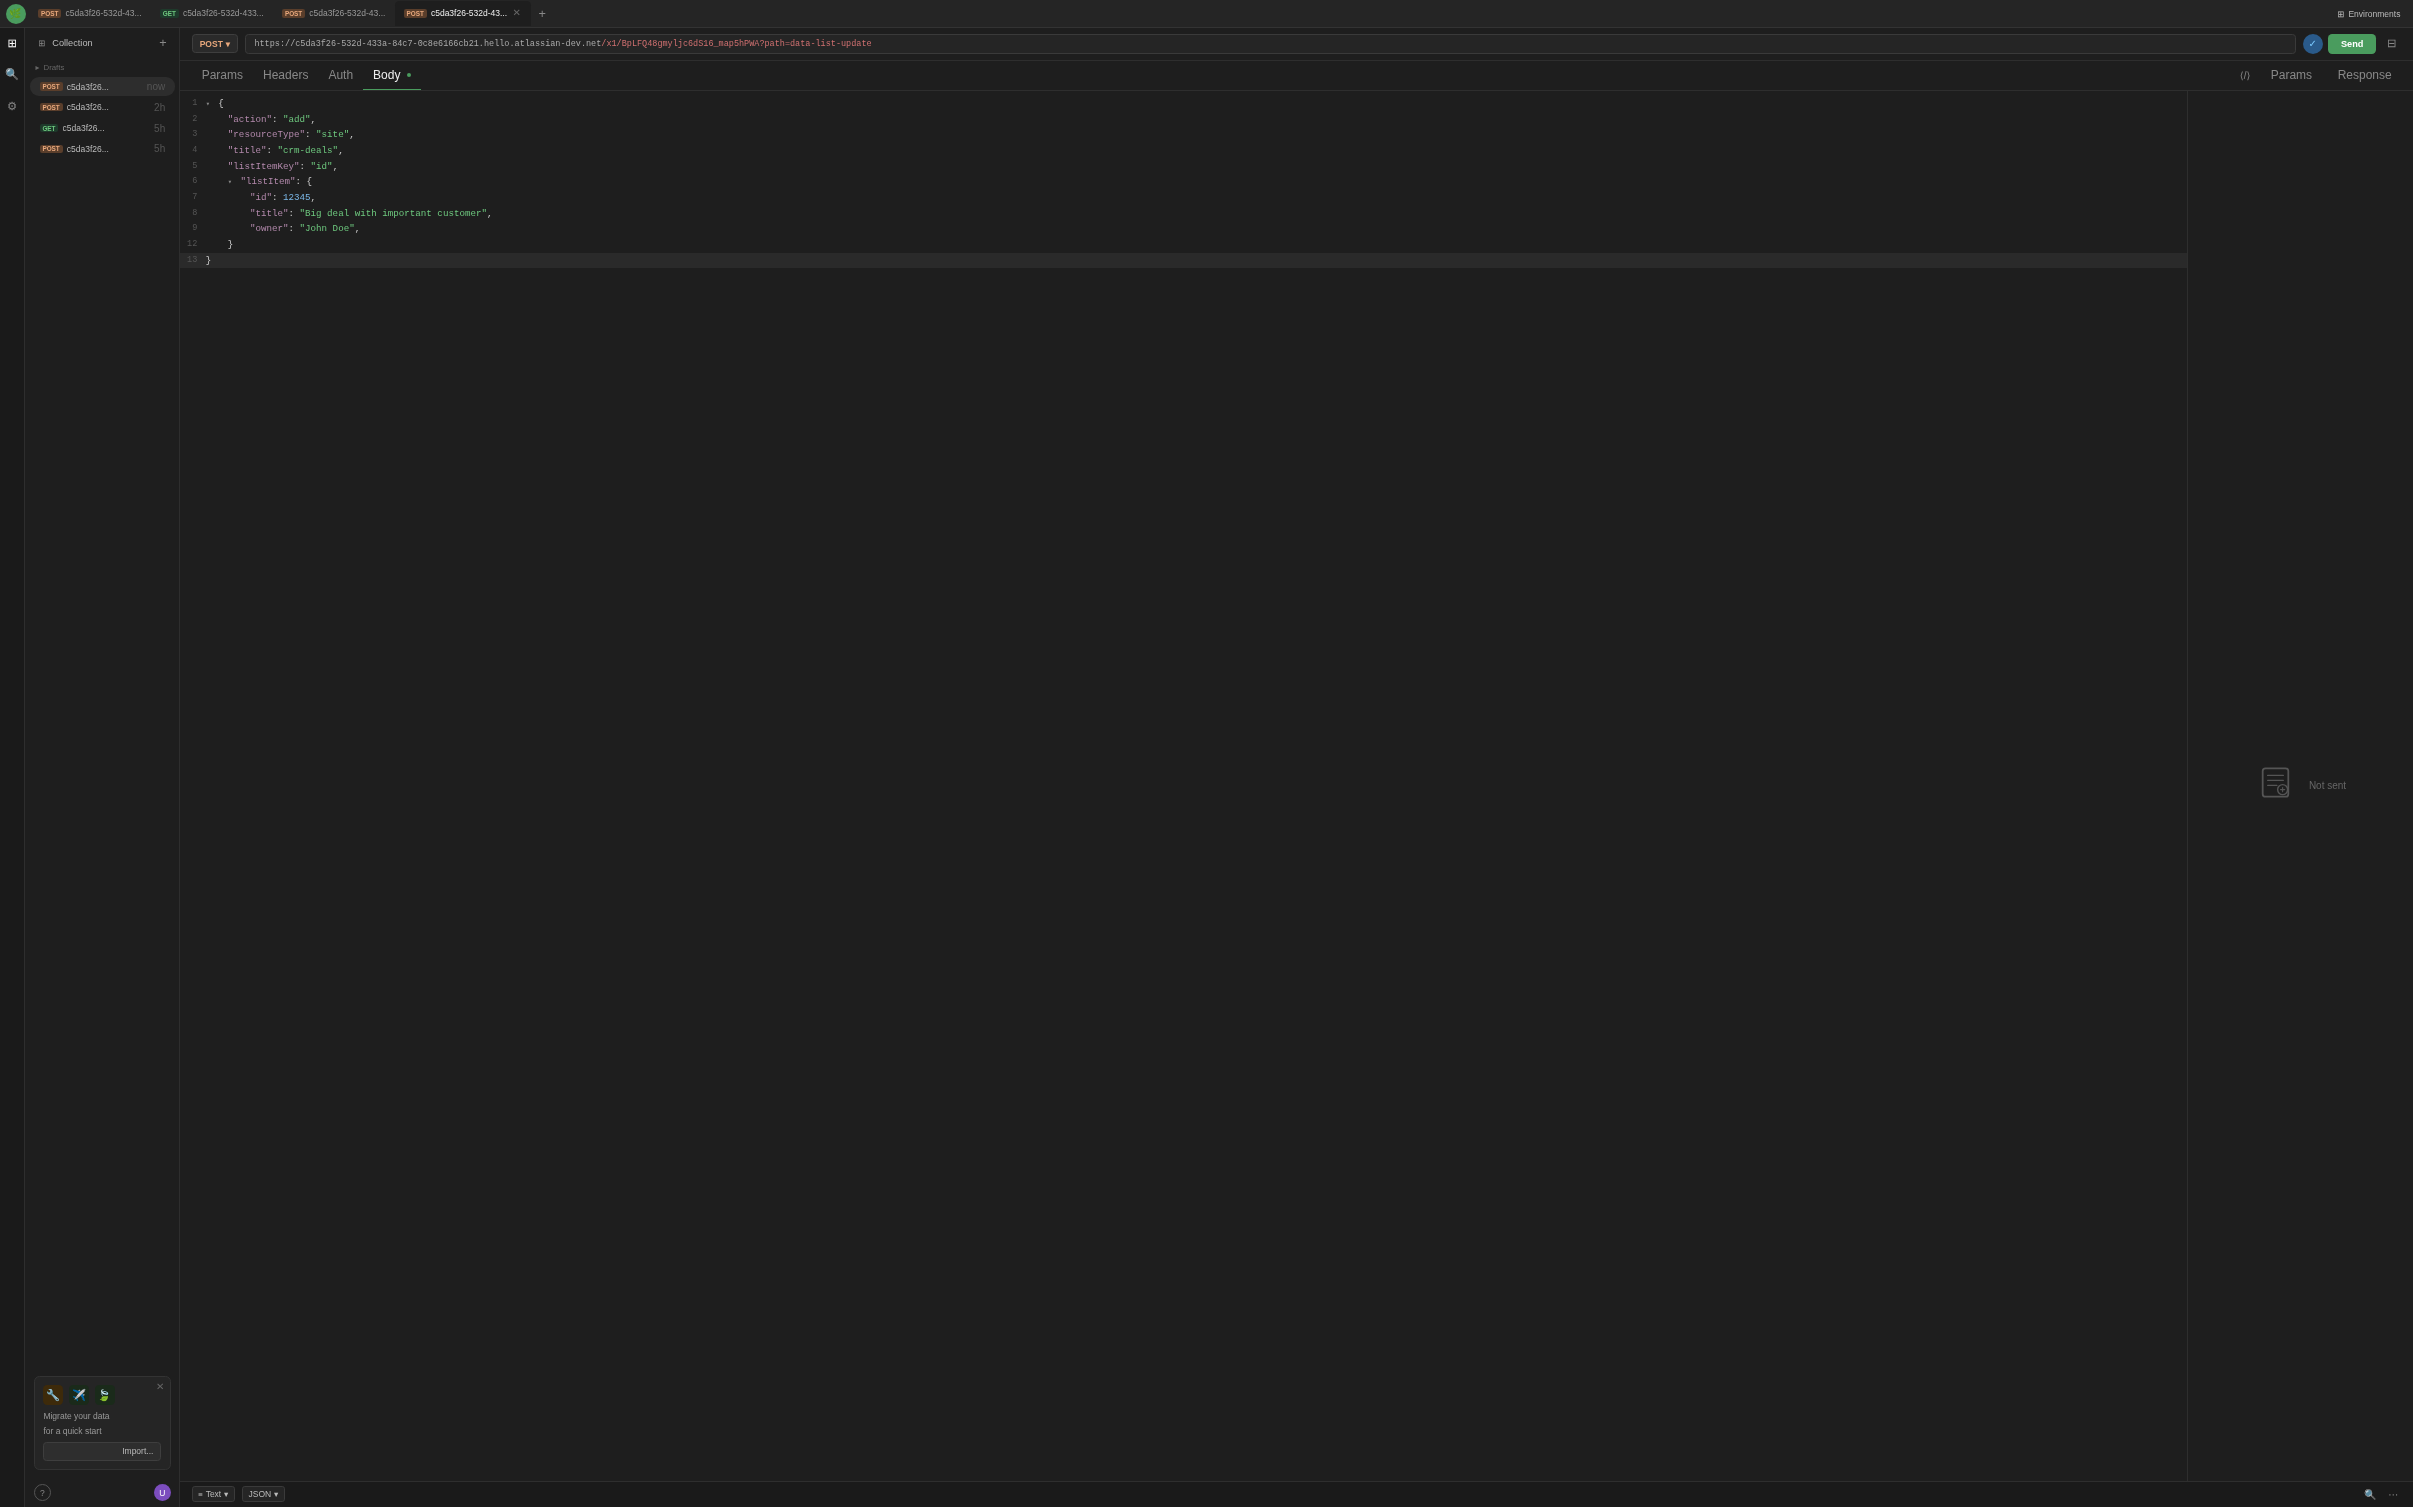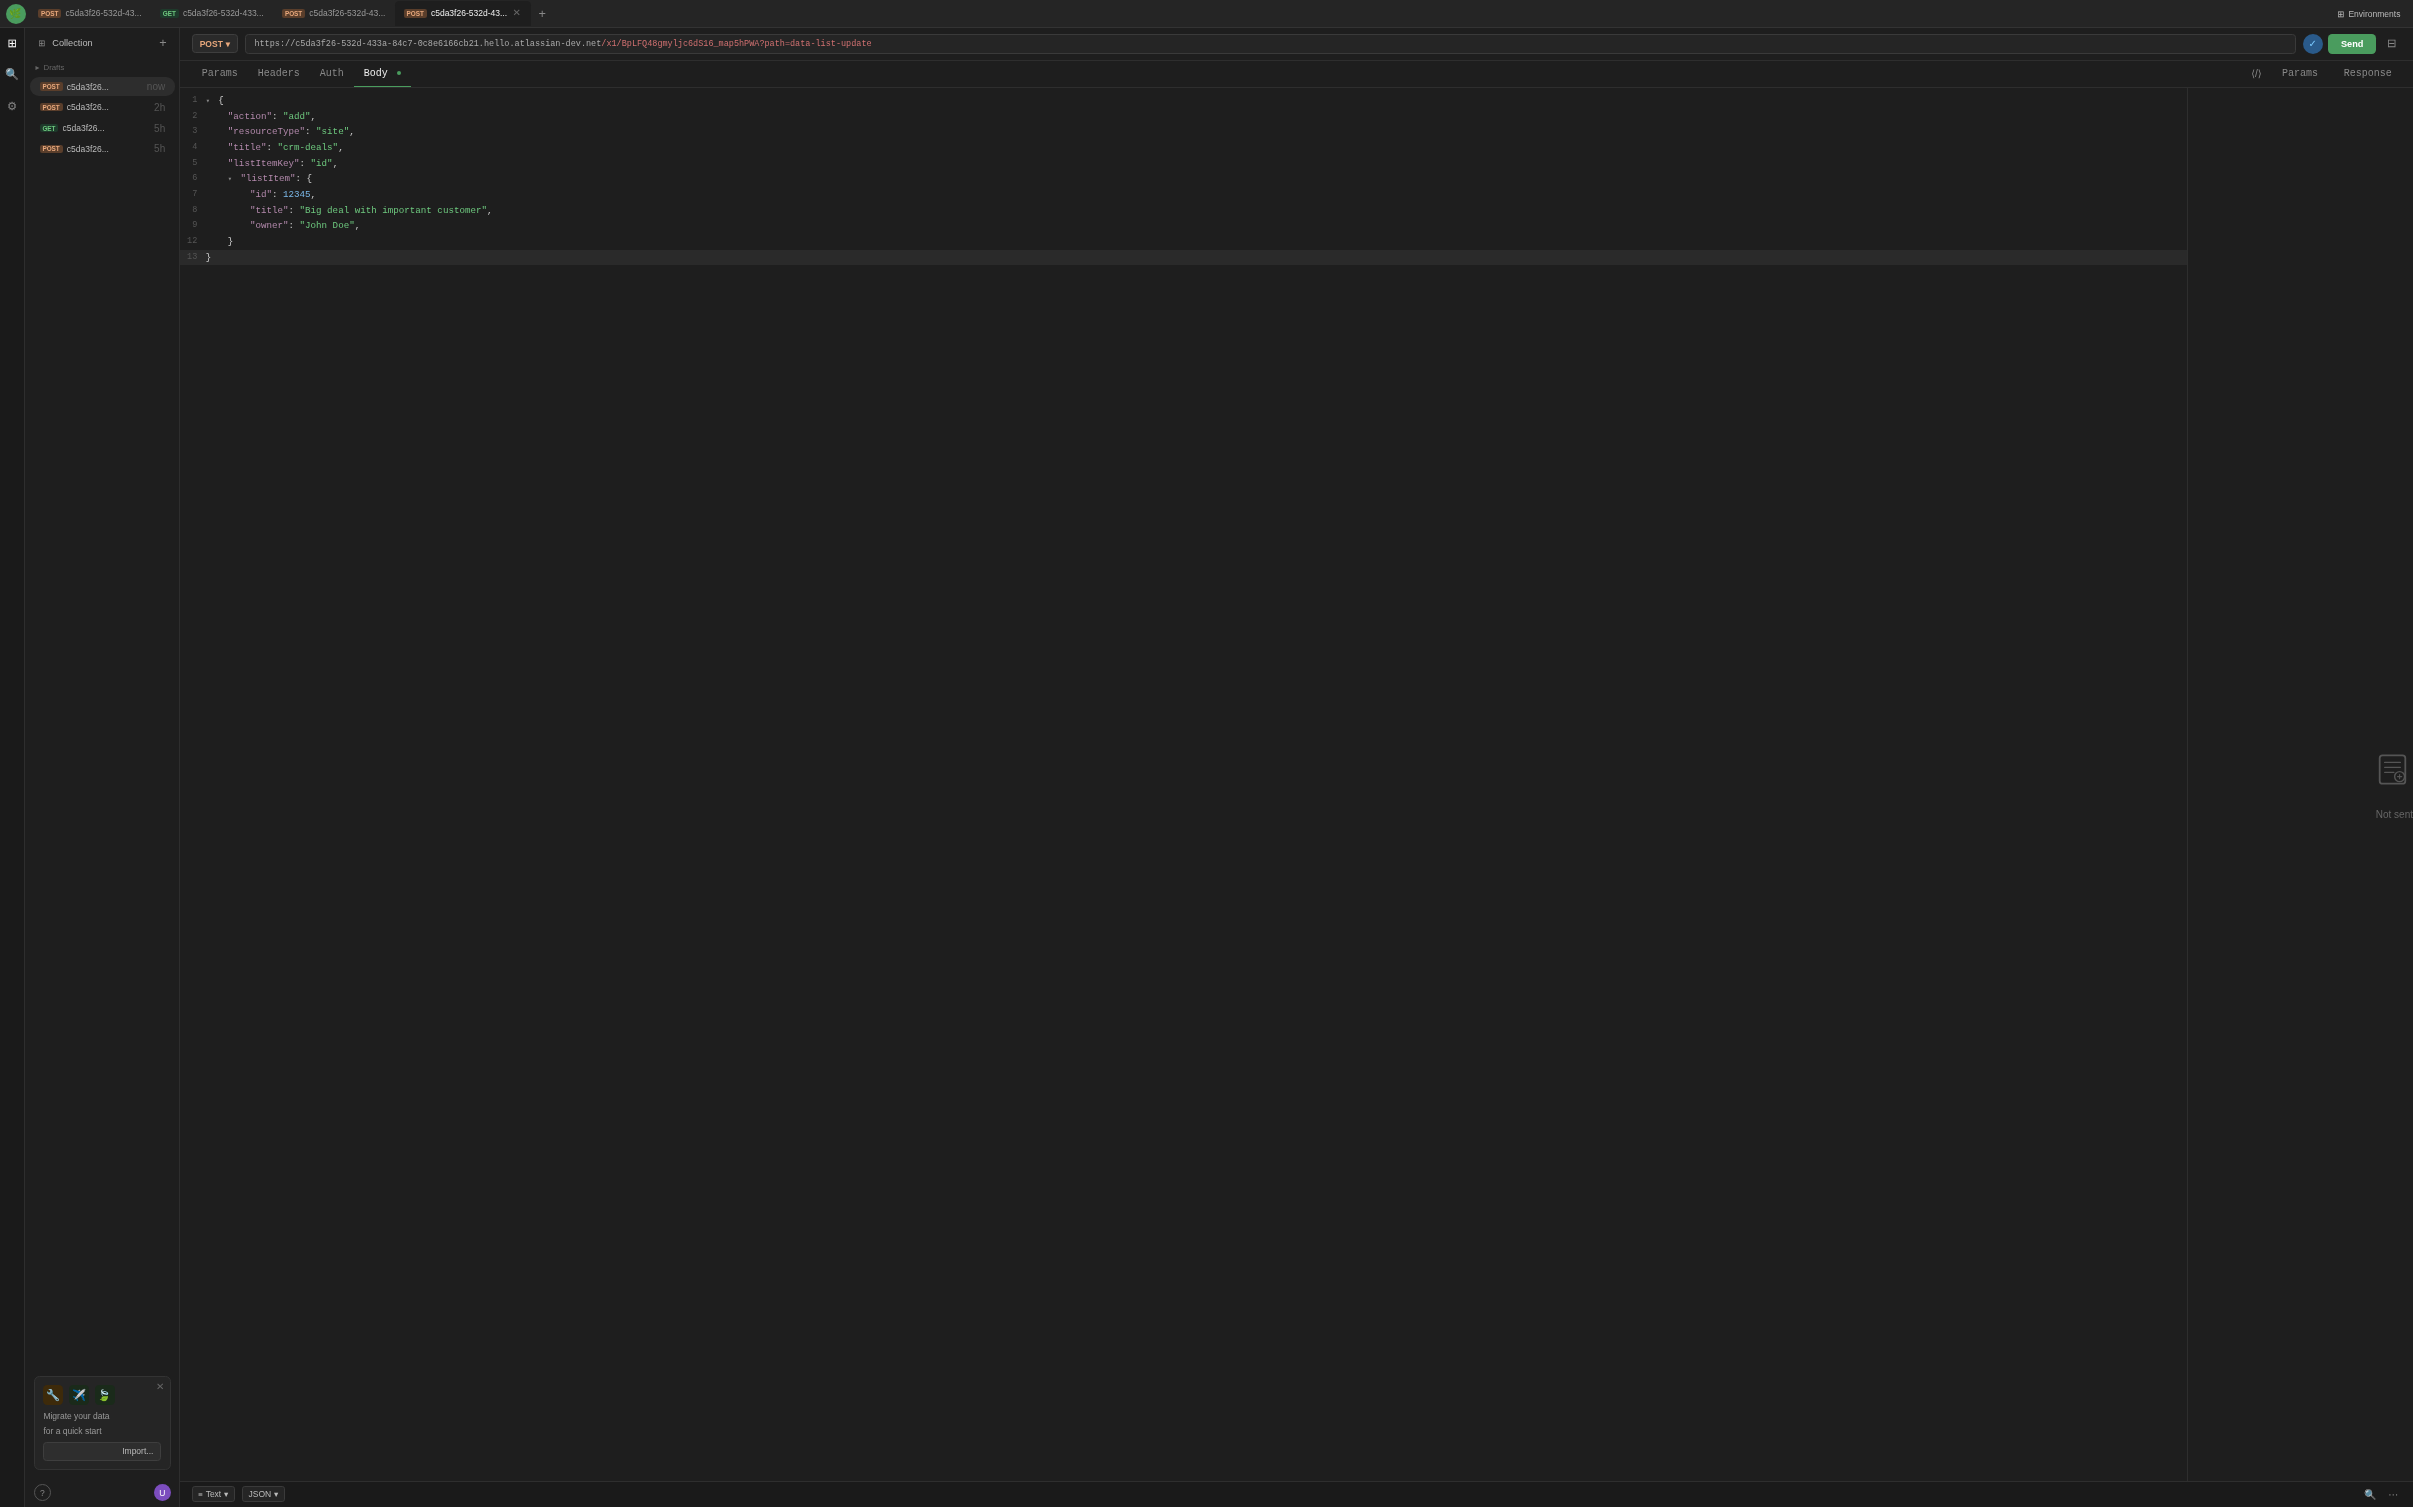--- a/index.html
+++ b/index.html
@@ -380,24 +380,23 @@
       align-items: center;
       border-bottom: 0.7px solid #2e2e2e;
       padding: 0 11.3px;
       background: #1e1e1e;
       flex-shrink: 0;
     }
     .req-tab {
       padding: 7px 10px;
       color: #888;
       cursor: pointer;
-      font-size: 10px;
+      font-size: 12px;
       border-bottom: 1.4px solid transparent;
       position: relative;
-      font-family: Liberation Mono, monospace;
     }
     .req-tab.active {
       color: #eee;
       border-bottom-color: #4a9c5e;
     }
     .req-tab .dot {
       width: 4.2px;
       height: 4.2px;
       background: #4a9c5e;
       border-radius: 50%;
@@ -466,22 +465,21 @@
       color: #888;
       margin-right: 2.8px;
       font-size: 7px;
     }
 
     
     .response-area {
       width: 226px;
       border-left: 0.7px solid #2e2e2e;
       display: flex;
-      flex-direction: column;
-      align-items: flex-end;
+      align-items: center;
       justify-content: center;
       background: #1e1e1e;
       flex-shrink: 0;
       gap: 12px;
     }
     .not-sent-icon {
       width: 42px;
       height: 42px;
       display: flex;
       align-items: center;

